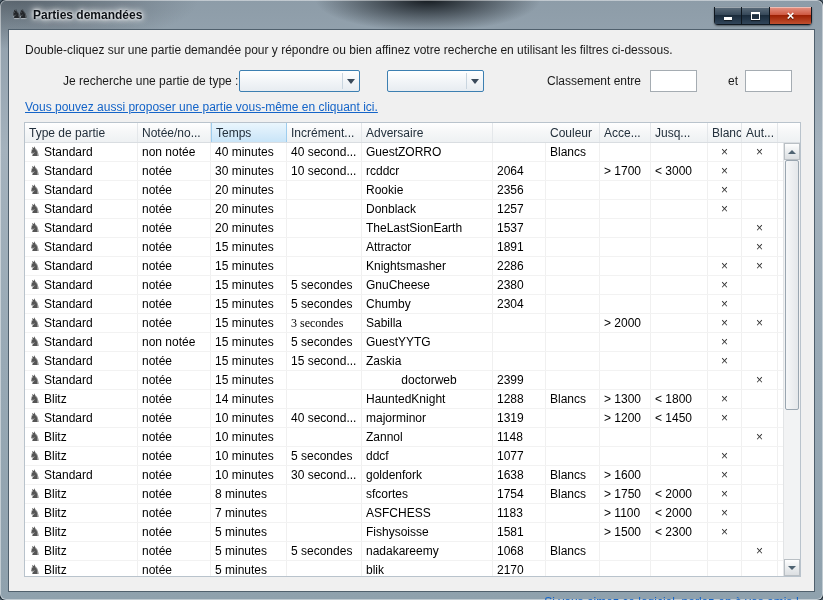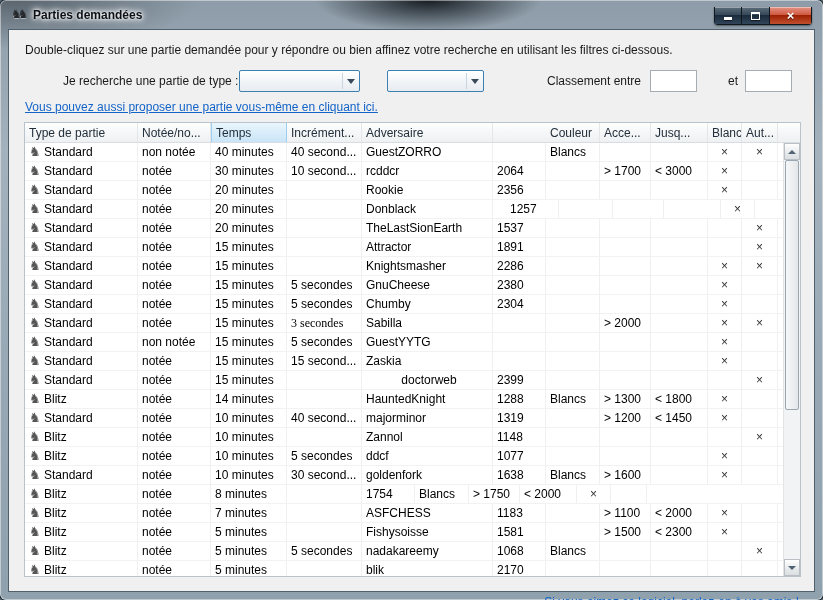--- a/index.html
+++ b/index.html
@@ -226,21 +226,21 @@
             <div class="tcell" style="width: 57px;"></div>
             <div class="tcell center" style="width: 34px;">×</div>
             <div class="tcell center" style="width: 36px;"></div>
           </div>
           <div class="trow">
             <div class="tcell" style="width: 113px;"><span class="knight">♞</span><span>Standard</span></div>
             <div class="tcell" style="width: 73px;">notée</div>
             <div class="tcell" style="width: 76px;">20 minutes</div>
             <div class="tcell" style="width: 75px;"></div>
             <div class="tcell" style="width: 131px;">Donblack</div>
-            <div class="tcell" style="width: 53px; margin-left: 13px;">1257</div>
+            <div class="tcell" style="width: 53px;">1257</div>
             <div class="tcell" style="width: 54px;"></div>
             <div class="tcell" style="width: 51px;"></div>
             <div class="tcell" style="width: 57px;"></div>
             <div class="tcell center" style="width: 34px;">×</div>
             <div class="tcell center" style="width: 36px;"></div>
           </div>
           <div class="trow">
             <div class="tcell" style="width: 113px;"><span class="knight">♞</span><span>Standard</span></div>
             <div class="tcell" style="width: 73px;">notée</div>
             <div class="tcell" style="width: 76px;">20 minutes</div>
@@ -420,20 +420,21 @@
             <div class="tcell" style="width: 51px;">&gt; 1600</div>
             <div class="tcell" style="width: 57px;"></div>
             <div class="tcell center" style="width: 34px;">×</div>
             <div class="tcell center" style="width: 36px;"></div>
           </div>
           <div class="trow">
             <div class="tcell" style="width: 113px;"><span class="knight">♞</span><span>Blitz</span></div>
             <div class="tcell" style="width: 73px;">notée</div>
             <div class="tcell" style="width: 76px;">8 minutes</div>
             <div class="tcell" style="width: 75px;"></div>
+            <div class="tcell" style="width: 131px;">sfcortes</div>
             <div class="tcell" style="width: 53px;">1754</div>
             <div class="tcell" style="width: 54px;">Blancs</div>
             <div class="tcell" style="width: 51px;">&gt; 1750</div>
             <div class="tcell" style="width: 57px;">&lt; 2000</div>
             <div class="tcell center" style="width: 34px;">×</div>
             <div class="tcell center" style="width: 36px;"></div>
           </div>
           <div class="trow">
             <div class="tcell" style="width: 113px;"><span class="knight">♞</span><span>Blitz</span></div>
             <div class="tcell" style="width: 73px;">notée</div>

